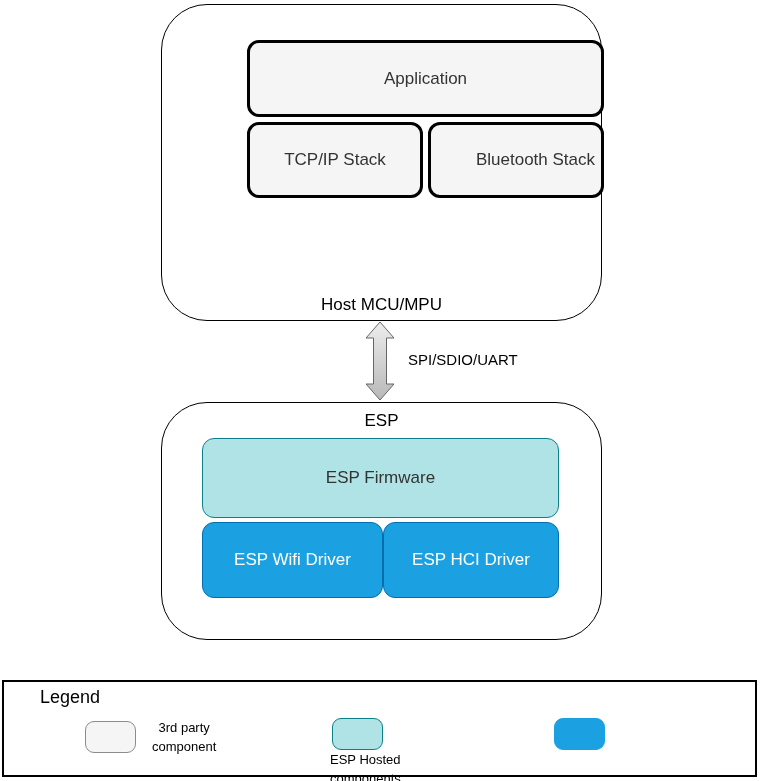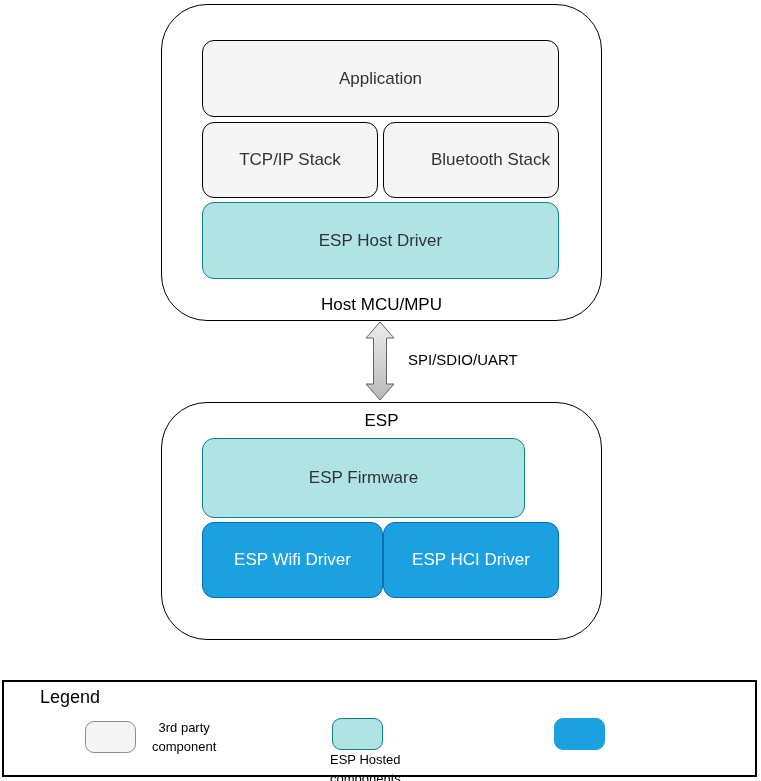--- a/index.html
+++ b/index.html
@@ -19,28 +19,28 @@
     font-size:17px;color:#000;
   }
   .host-label{top:290px;}
   .esp-label{top:8px;}
   
   .node{
     position:absolute;box-sizing:border-box;border-radius:12px;
     display:flex;align-items:center;justify-content:center;
     font-size:17px;color:#333;text-align:center;
   }
-  .node.gray{background:#f5f5f5;border:1px solid #000000;}
+  .node.gray{background:#f5f5f5;border:3px solid #000000;margin-left:45px;}
   .node.teal{background:#b0e3e6;border:1px solid #0e8088;}
   .node.blue{background:#1ba1e2;border:1px solid #006eaf;color:#ffffff;}
   .application{left:202px;top:40px;width:357px;height:77px;}
   .tcpip{left:202px;top:122px;width:176px;height:76px;}
   .bluetooth{left:383px;top:122px;width:176px;height:76px;padding-left:39px;}
   .host-driver{left:202px;top:202px;width:357px;height:77px;}
-  .firmware{left:202px;top:438px;width:323px;height:80px;}
+  .firmware{left:202px;top:438px;width:357px;height:80px;}
   .wifi-driver{left:202px;top:522px;width:181px;height:76px;}
   .hci-driver{left:383px;top:522px;width:176px;height:76px;}
   
   .bus-arrow{position:absolute;left:364px;top:321px;width:32px;height:80px;}
   .bus-label{position:absolute;left:408px;top:351px;font-size:15px;color:#000;white-space:nowrap;}
   
   .legend-box{
     position:absolute;left:2px;top:680px;width:755px;height:97px;
     border:2px solid #000;box-sizing:border-box;background:#fff;
   }
@@ -68,23 +68,20 @@
     <div class="container-label host-label">Host MCU/MPU</div>
   </div>
   <div class="node gray application">
     <span>Application</span>
   </div>
   <div class="node gray tcpip">
     <span>TCP/IP Stack</span>
   </div>
   <div class="node gray bluetooth">
     <span>Bluetooth Stack</span>
-  </div>
-  <div class="node teal host-driver">
-    <span>ESP Host Driver</span>
   </div>
 
   <svg class="bus-arrow" viewBox="0 0 32 80" xmlns="http://www.w3.org/2000/svg">
     <defs>
       <linearGradient id="arrowGrad" x1="0" y1="0" x2="0" y2="1">
         <stop offset="0" stop-color="#ededed"></stop>
         <stop offset="1" stop-color="#b8b8b8"></stop>
       </linearGradient>
     </defs>
     <polygon points="16,1 30,17 22.5,17 22.5,63 30,63 16,79 2,63 9.5,63 9.5,17 2,17" fill="url(#arrowGrad)" stroke="#666666" stroke-width="1"></polygon>

